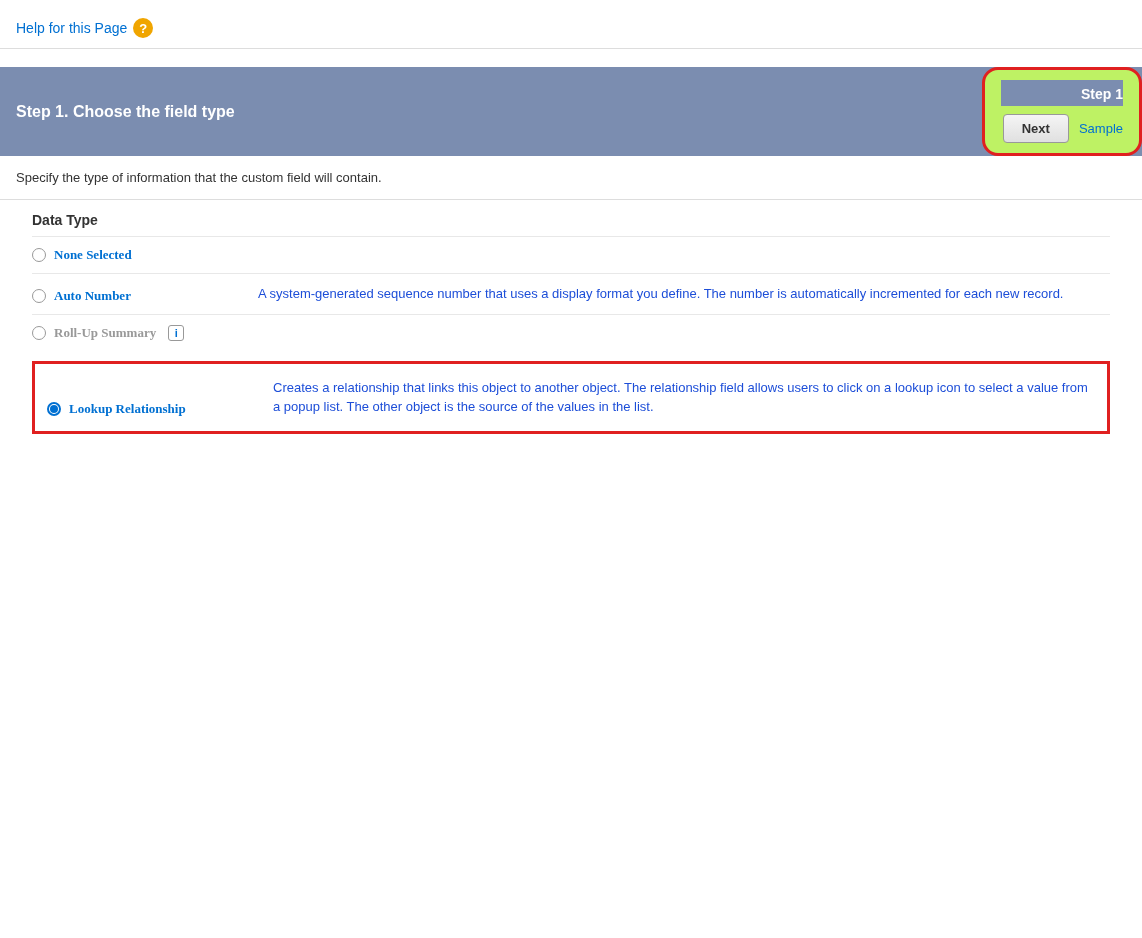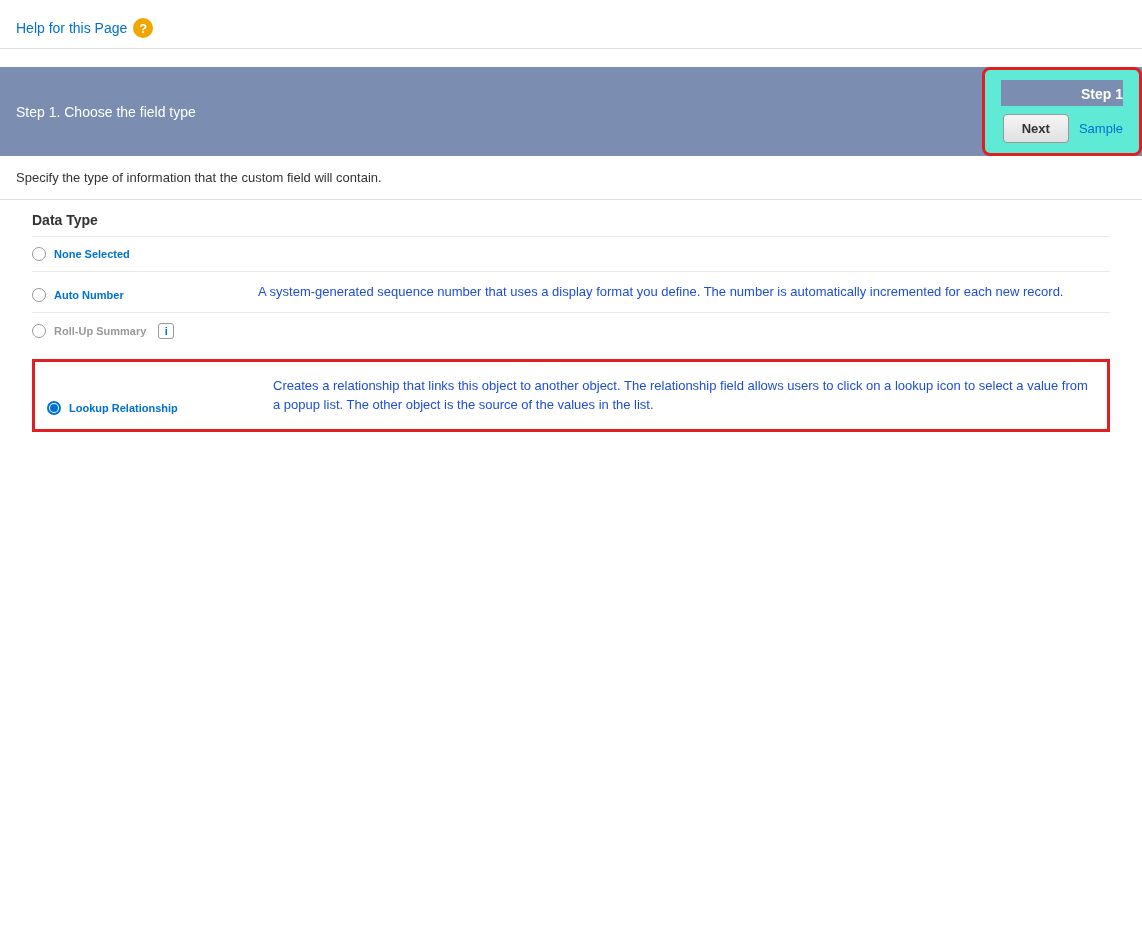--- a/index.html
+++ b/index.html
@@ -56,28 +56,28 @@
     
     .step-banner {
       background: #7b8db0;
       display: flex;
       justify-content: space-between;
       align-items: center;
       margin: 18px 0 0 0;
     }
     .step-banner-title {
       color: #fff;
-      font-size: 14px;
-      font-weight: normal;
+      font-size: 16px;
+      font-weight: bold;
       padding: 10px 16px;
     }
     .step-actions-box {
       border: 3px solid #e02020;
-      border-radius: 8px;
-      background: #5eead4;
+      border-radius: 16px;
+      background: #bef264;
       padding: 10px 16px;
       display: flex;
       flex-direction: column;
       align-items: flex-end;
       gap: 8px;
       min-width: 160px;
     }
     .step-label-right {
       color: #fff;
       font-size: 14px;
@@ -146,23 +146,24 @@
 
     .option-left {
       display: flex;
       align-items: center;
       gap: 8px;
       min-width: 210px;
       flex-shrink: 0;
     }
     .option-label {
       color: #0070d2;
-      font-size: 11px;
-      font-weight: bold;
-      cursor: pointer;
+      font-size: 13px;
+      font-weight: bold;
+      cursor: pointer;
+      font-family: Liberation Serif, serif;
     }
     .option-label.disabled {
       color: #999;
     }
 
     .option-desc {
       flex: 1;
       color: #1d4ed8;
       font-size: 13px;
       line-height: 1.5;

